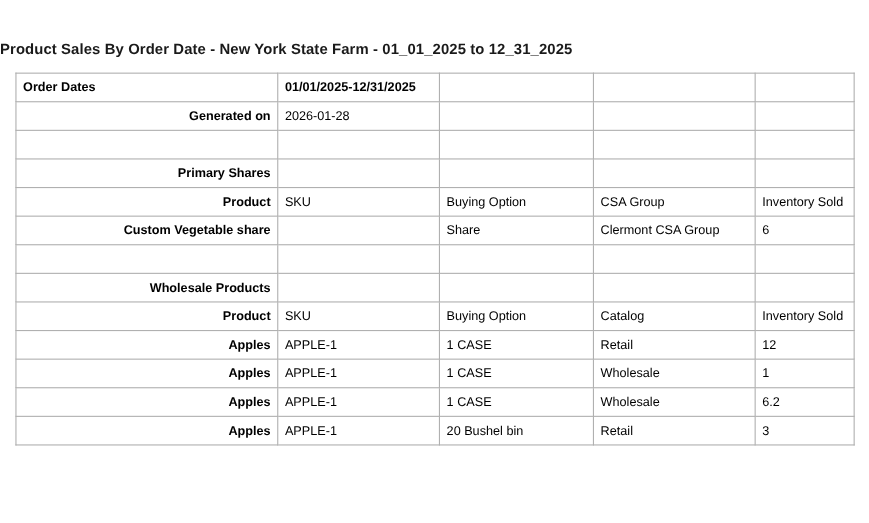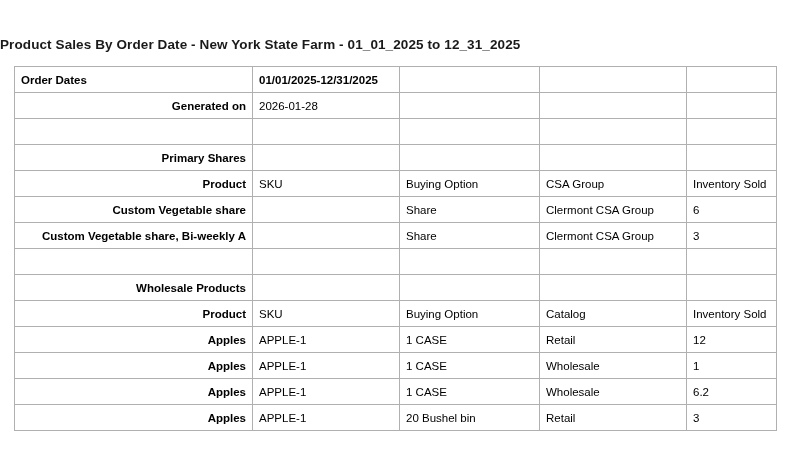--- a/index.html
+++ b/index.html
@@ -127,27 +127,20 @@
             <td class="blank num">Inventory Sold</td>
           </tr>
           <tr>
             <td class="label">Custom Vegetable share</td>
             <td class="blank"></td>
             <td class="blank">Share</td>
             <td class="blank">Clermont CSA Group</td>
             <td class="blank num">6</td>
           </tr>
           <tr>
-            <td class="label">Custom Vegetable share, Bi-weekly A</td>
-            <td class="blank"></td>
-            <td class="blank">Share</td>
-            <td class="blank">Clermont CSA Group</td>
-            <td class="blank num">3</td>
-          </tr>
-          <tr>
             <td class="blanklabel"></td>
             <td class="blank"></td>
             <td class="blank"></td>
             <td class="blank"></td>
             <td class="blank"></td>
           </tr>
           <tr>
             <td class="label">Wholesale Products</td>
             <td class="blank"></td>
             <td class="blank"></td>

